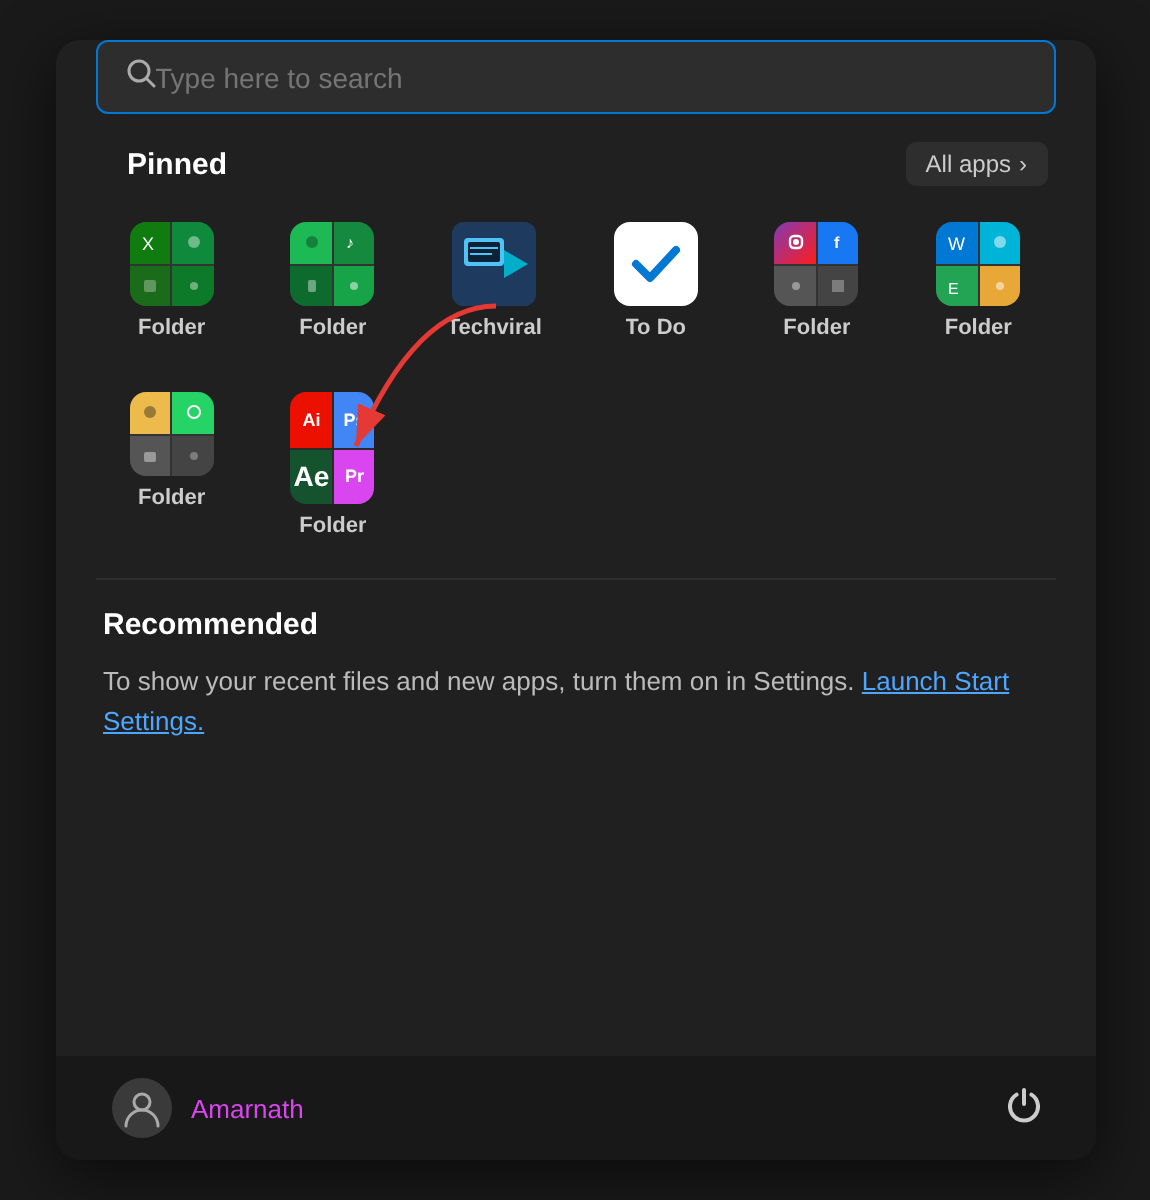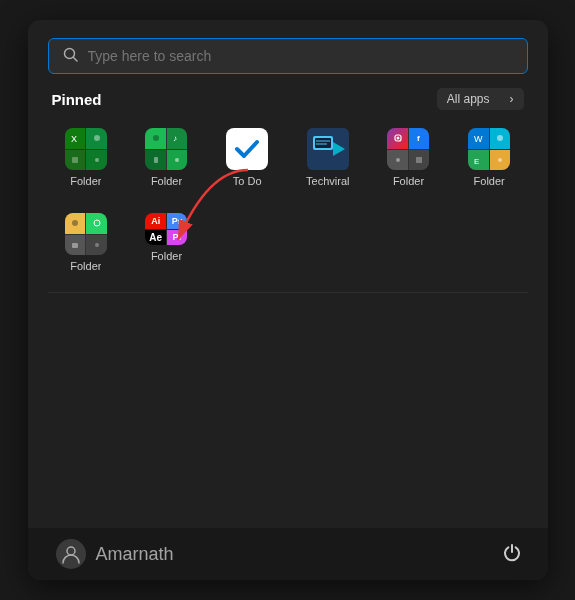--- a/index.html
+++ b/index.html
@@ -20,28 +20,27 @@
       background: #202020;
       border-radius: 12px;
       display: flex;
       flex-direction: column;
       overflow: hidden;
       box-shadow: 0 8px 32px rgba(0,0,0,0.6);
     }
 
     
     .search-bar {
-      margin: 18px 20px 14px 20px;
+      margin: 0 20px 14px 20px;
       background: #2d2d2d;
       border: 1.5px solid #0078d4;
       border-radius: 6px;
       display: flex;
       align-items: center;
       padding: 8px 14px;
-      gap: 10px;
     }
 
     .search-icon-wrap {
       color: #aaa;
       font-size: 15px;
     }
 
     .search-input {
       background: transparent;
       border: none;
@@ -50,33 +49,33 @@
       font-size: 14px;
       flex: 1;
       font-family: 'Segoe UI', Arial, sans-serif;
     }
 
     
     .section-header {
       display: flex;
       align-items: center;
       justify-content: space-between;
-      padding: 0 24px 10px 24px;
+      padding: 0 24px 10px 36px;
     }
 
     .section-title {
       color: #fff;
       font-size: 15px;
       font-weight: 600;
     }
 
     .all-apps-btn {
       display: flex;
       align-items: center;
-      gap: 20px;
+      gap: 4px;
       background: #2e2e2e;
       border: none;
       color: #ccc;
       font-size: 12px;
       padding: 4px 10px;
       border-radius: 5px;
       cursor: pointer;
       font-family: 'Segoe UI', Arial, sans-serif;
     }
 
@@ -99,20 +98,21 @@
     }
 
     .app-label {
       color: #ccc;
       font-size: 11px;
       text-align: center;
       white-space: nowrap;
       overflow: hidden;
       text-overflow: ellipsis;
       max-width: 62px;
+      font-weight: bold;
     }
 
     
     .folder-grid {
       display: grid;
       grid-template-columns: 1fr 1fr;
       grid-template-rows: 1fr 1fr;
       gap: 1px;
       width: 42px;
       height: 42px;
@@ -179,22 +179,22 @@
       border-radius: 50%;
       background: #3a3a3a;
       display: flex;
       align-items: center;
       justify-content: center;
       color: #aaa;
       font-size: 16px;
     }
 
     .user-name {
-      color: #a3a3a3;
-      font-size: 18px;
+      color: #d946ef;
+      font-size: 13px;
     }
 
     .power-btn {
       background: none;
       border: none;
       cursor: pointer;
       color: #ccc;
       font-size: 18px;
       padding: 6px;
       border-radius: 6px;
@@ -235,33 +235,33 @@
     
     .settings-icon-wrap {
       width: 42px; height: 42px;
       background: #555;
       border-radius: 8px;
       display: flex; align-items: center; justify-content: center;
     }
 
     
     .adobe-icon {
-      width: 42px; height: 32px;
+      width: 42px; height: 56px;
       background: #2a2a2a;
       border-radius: 8px;
       display: grid;
       grid-template-columns: 1fr 1fr;
       grid-template-rows: 1fr 1fr;
       gap: 1px;
       overflow: hidden;
     }
 
     .adobe-cell1 { background: #eb1000; display: flex; align-items: center; justify-content: center; color: white; font-size: 9px; font-weight: bold; }
     .adobe-cell2 { background: #4285f4; display: flex; align-items: center; justify-content: center; color: white; font-size: 9px; font-weight: bold; }
-    .adobe-cell3 { background: #000000; display: flex; align-items: center; justify-content: center; color: white; font-size: 10px; font-weight: bold; }
+    .adobe-cell3 { background: #14532d; display: flex; align-items: center; justify-content: center; color: white; font-size: 14px; font-weight: bold; }
     .adobe-cell4 { background: #d946ef; display: flex; align-items: center; justify-content: center; color: white; font-size: 9px; font-weight: bold; }
 
     
     .pinned-area {
       position: relative;
     }
 
     .arrow-svg-container {
       position: absolute;
       top: 72px;
@@ -343,43 +343,43 @@
           <div class="folder-cell f2-cell4">
             <svg width="10" height="10" viewBox="0 0 10 10">
                 <circle cx="5" cy="5" r="2" fill="white" opacity="0.5"></circle>
               </svg>
           </div>
         </div>
         <span class="app-label">Folder</span>
       </div>
 
       <div class="app-item">
+        <div class="techviral-icon">
+          <svg width="42" height="42" viewBox="0 0 42 42">
+            <rect width="42" height="42" rx="6" fill="#1e3a5f"></rect>
+
+            <rect x="6" y="8" width="20" height="14" rx="2" fill="#4fc3f7"></rect>
+            <rect x="8" y="10" width="16" height="10" rx="1" fill="#0d2137"></rect>
+
+            <line x1="9" y1="13" x2="23" y2="13" stroke="#4fc3f7" stroke-width="1"></line>
+            <line x1="9" y1="16" x2="20" y2="16" stroke="#4fc3f7" stroke-width="1"></line>
+
+            <polygon points="26,14 38,21 26,28" fill="#00bcd4" opacity="0.9"></polygon>
+          </svg>
+        </div>
+        <span class="app-label">Techviral</span>
+      </div>
+
+      <div class="app-item">
         <div class="todo-icon">
           <svg width="28" height="28" viewBox="0 0 28 28">
             <polyline points="4,14 11,21 24,7" stroke="#0078d4" stroke-width="4" fill="none" stroke-linecap="round" stroke-linejoin="round"></polyline>
           </svg>
         </div>
         <span class="app-label">To Do</span>
-      </div>
-
-      <div class="app-item">
-        <div class="techviral-icon">
-          <svg width="42" height="42" viewBox="0 0 42 42">
-            <rect width="42" height="42" rx="6" fill="#1e3a5f"></rect>
-
-            <rect x="6" y="8" width="20" height="14" rx="2" fill="#4fc3f7"></rect>
-            <rect x="8" y="10" width="16" height="10" rx="1" fill="#0d2137"></rect>
-
-            <line x1="9" y1="13" x2="23" y2="13" stroke="#4fc3f7" stroke-width="1"></line>
-            <line x1="9" y1="16" x2="20" y2="16" stroke="#4fc3f7" stroke-width="1"></line>
-
-            <polygon points="26,14 38,21 26,28" fill="#00bcd4" opacity="0.9"></polygon>
-          </svg>
-        </div>
-        <span class="app-label">Techviral</span>
       </div>
 
       <div class="app-item">
         <div class="folder-grid">
           <div class="folder-cell" style="background: linear-gradient(135deg,#833ab4,#fd1d1d);">
             <svg width="10" height="10" viewBox="0 0 10 10">
                 <rect x="2" y="2" width="6" height="6" rx="2" stroke="white" stroke-width="1.2" fill="none"></rect>
                 <circle cx="5" cy="5" r="1.5" fill="white"></circle>
               </svg>
           </div>
@@ -479,20 +479,30 @@
           </marker>
         </defs>
         <path d="M 80 10 Q 40 10 10 80" stroke="#e53935" stroke-width="2.5" fill="none" marker-end="url(#arrowhead)"></path>
       </svg>
     </div>
 
   </div>
 
   <hr class="divider">
 
+  <div class="recommended-section">
+    <div class="section-header" style="padding-left:0; padding-right:0;">
+      <span class="section-title">Recommended</span>
+    </div>
+    <p class="recommended-text">
+      <span>To show your recent files and new apps, turn them on in Settings.</span>
+      <span> </span>
+      <a class="launch-link">Launch Start Settings.</a>
+    </p>
+  </div>
 
   <div class="taskbar">
     <div class="user-info">
       <div class="user-avatar">
         <svg width="20" height="20" viewBox="0 0 20 20" fill="none">
           <circle cx="10" cy="7" r="4" stroke="#aaa" stroke-width="1.5"></circle>
           <path d="M2 19c0-4.4 3.6-8 8-8s8 3.6 8 8" stroke="#aaa" stroke-width="1.5" stroke-linecap="round"></path>
         </svg>
       </div>
       <span class="user-name">Amarnath</span>

